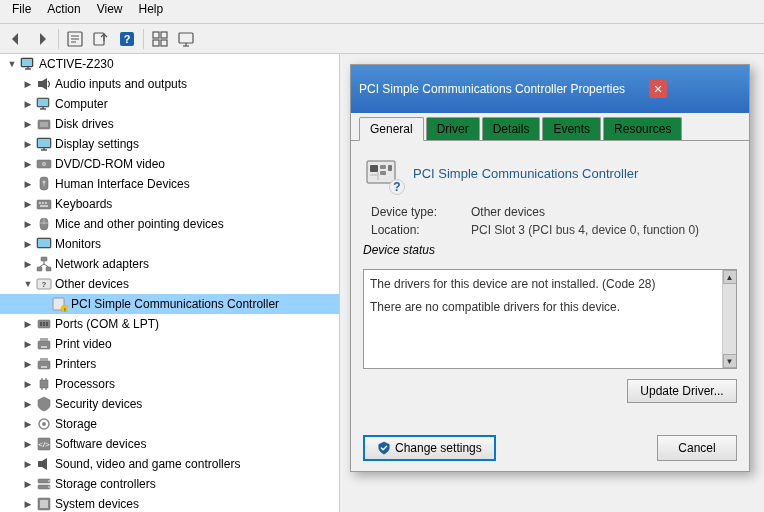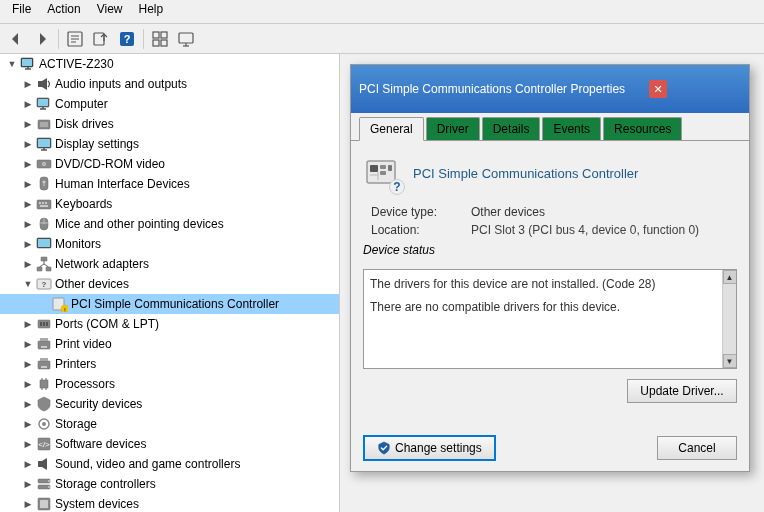--- a/index.html
+++ b/index.html
@@ -300,21 +300,20 @@
       display: flex;
       align-items: center;
       gap: 4px;
       border: 2px solid #0078d4;
     }
 
     
     .dialog-footer {
       display: flex;
       justify-content: space-between;
-      align-items: center;
       padding: 0 12px 10px;
     }
     .dialog-footer-left { }
     .dialog-footer-right {
       display: flex;
       gap: 6px;
     }
 
     
     svg { display: inline-block; }

